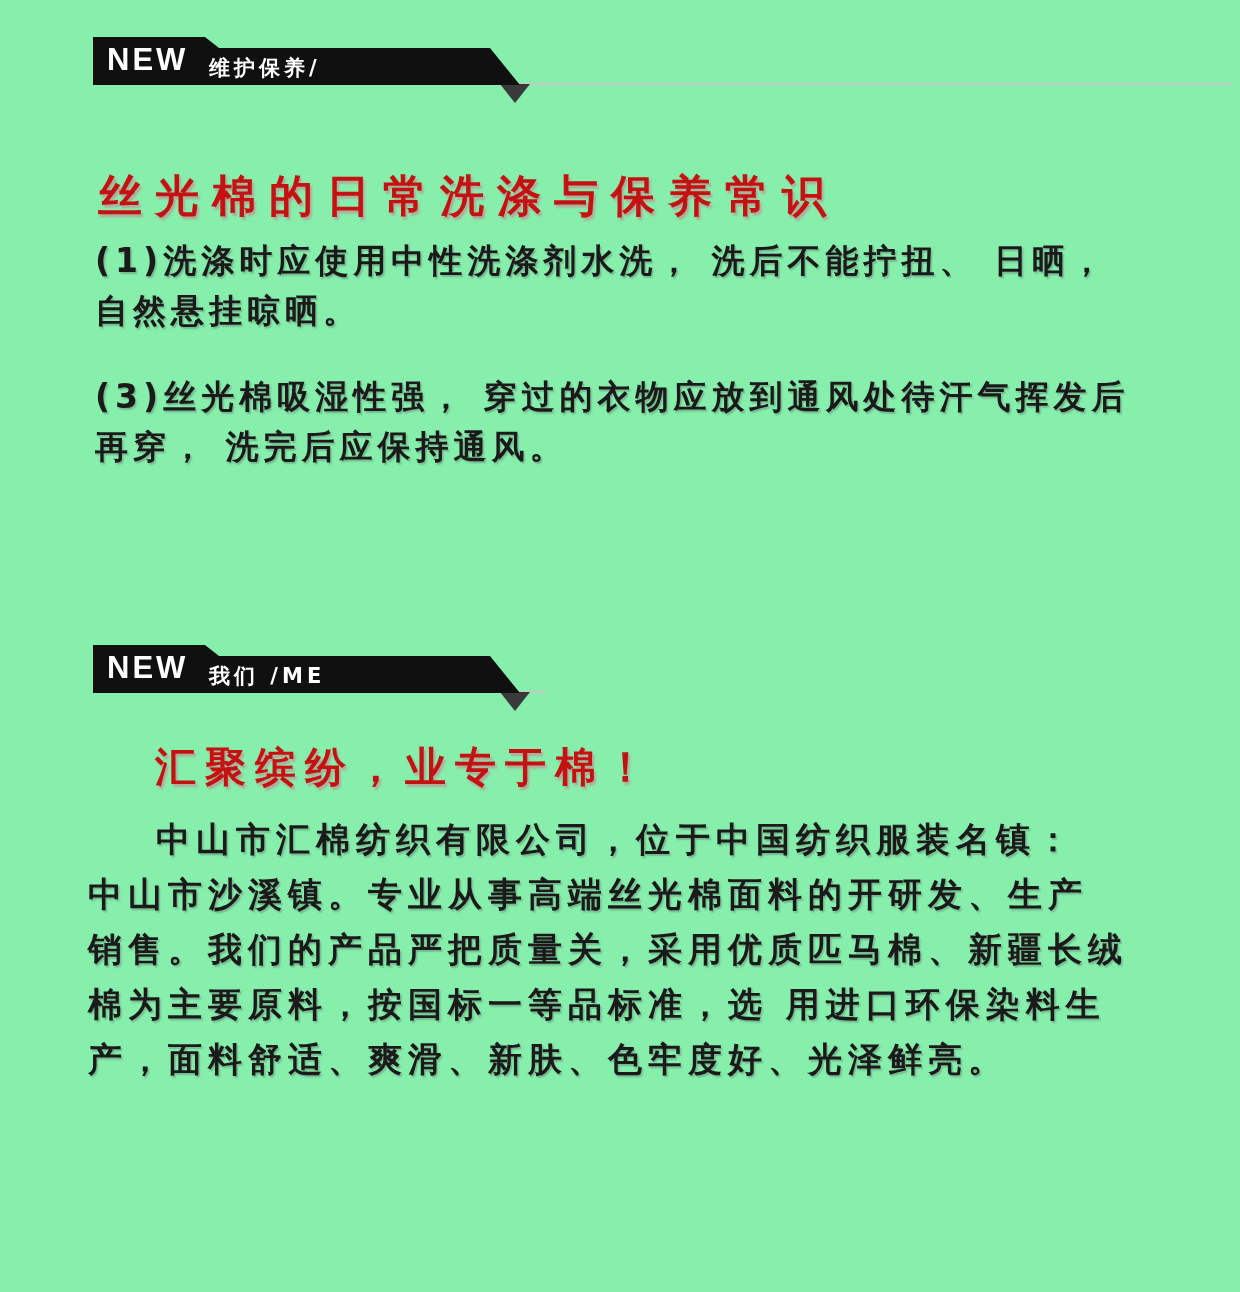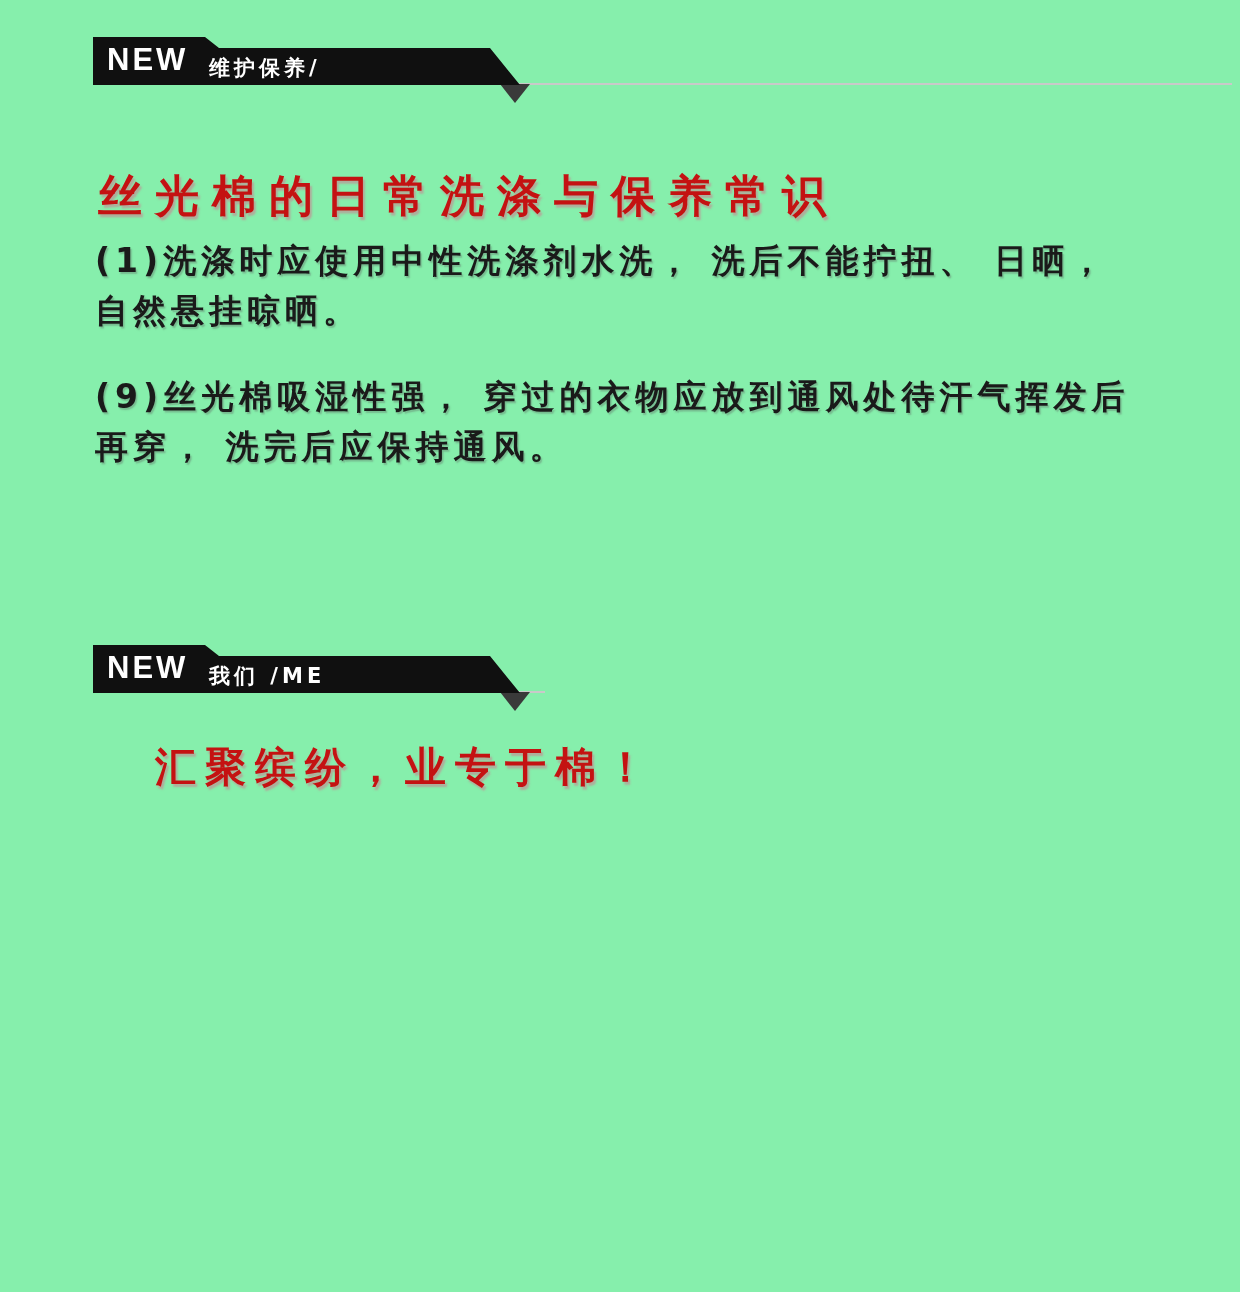--- a/index.html
+++ b/index.html
@@ -64,29 +64,34 @@
     <span class="new-badge">NEW</span>
     <span class="section-label">维护保养/</span>
   </div>
   <div class="corner-tri" style="left:500px; top:84px;"></div>
 
   <div class="red-title" id="care-title">丝光棉的日常洗涤与保养常识</div>
 
   <div class="body-text" id="care-paragraphs">
     <p>(1)洗涤时应使用中性洗涤剂水洗， 洗后不能拧扭、 日晒，
 自然悬挂晾晒。</p>
-    <p>(9)丝光棉吸湿性强， 穿过的衣物应放到通风处待汗气挥发后
+    <p>(3)丝光棉吸湿性强， 穿过的衣物应放到通风处待汗气挥发后
 再穿， 洗完后应保持通风。</p>
   </div>
 
   <div class="hline" style="left:93px; top:691px; width:452px;"></div>
   <div class="banner" style="top:645px;">
     <span class="new-badge">NEW</span>
     <span class="section-label">我们 /ME</span>
   </div>
   <div class="corner-tri" style="left:500px; top:692px;"></div>
 
   <div class="red-title" id="about-title">汇聚缤纷，业专于棉！</div>
 
   <div class="body-text" id="about-paragraphs">
+    <p>中山市汇棉纺织有限公司，位于中国纺织服装名镇：
+中山市沙溪镇。专业从事高端丝光棉面料的开研发、生产
+销售。我们的产品严把质量关，采用优质匹马棉、新疆长绒
+棉为主要原料，按国标一等品标准，选 用进口环保染料生
+产，面料舒适、爽滑、新肤、色牢度好、光泽鲜亮。</p>
   </div>
 
 </div>
 
 </body></html>

